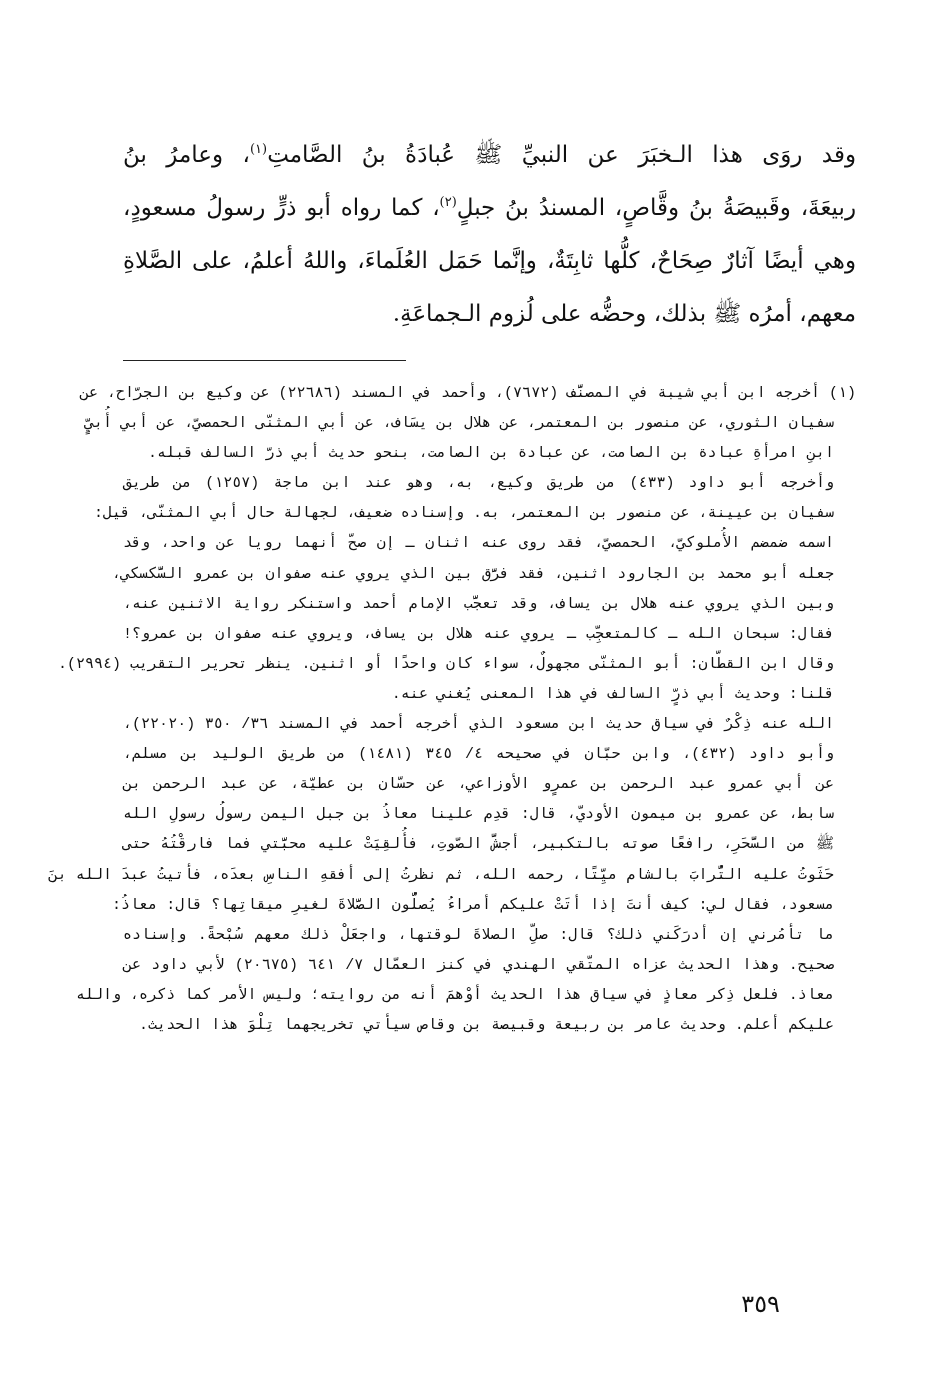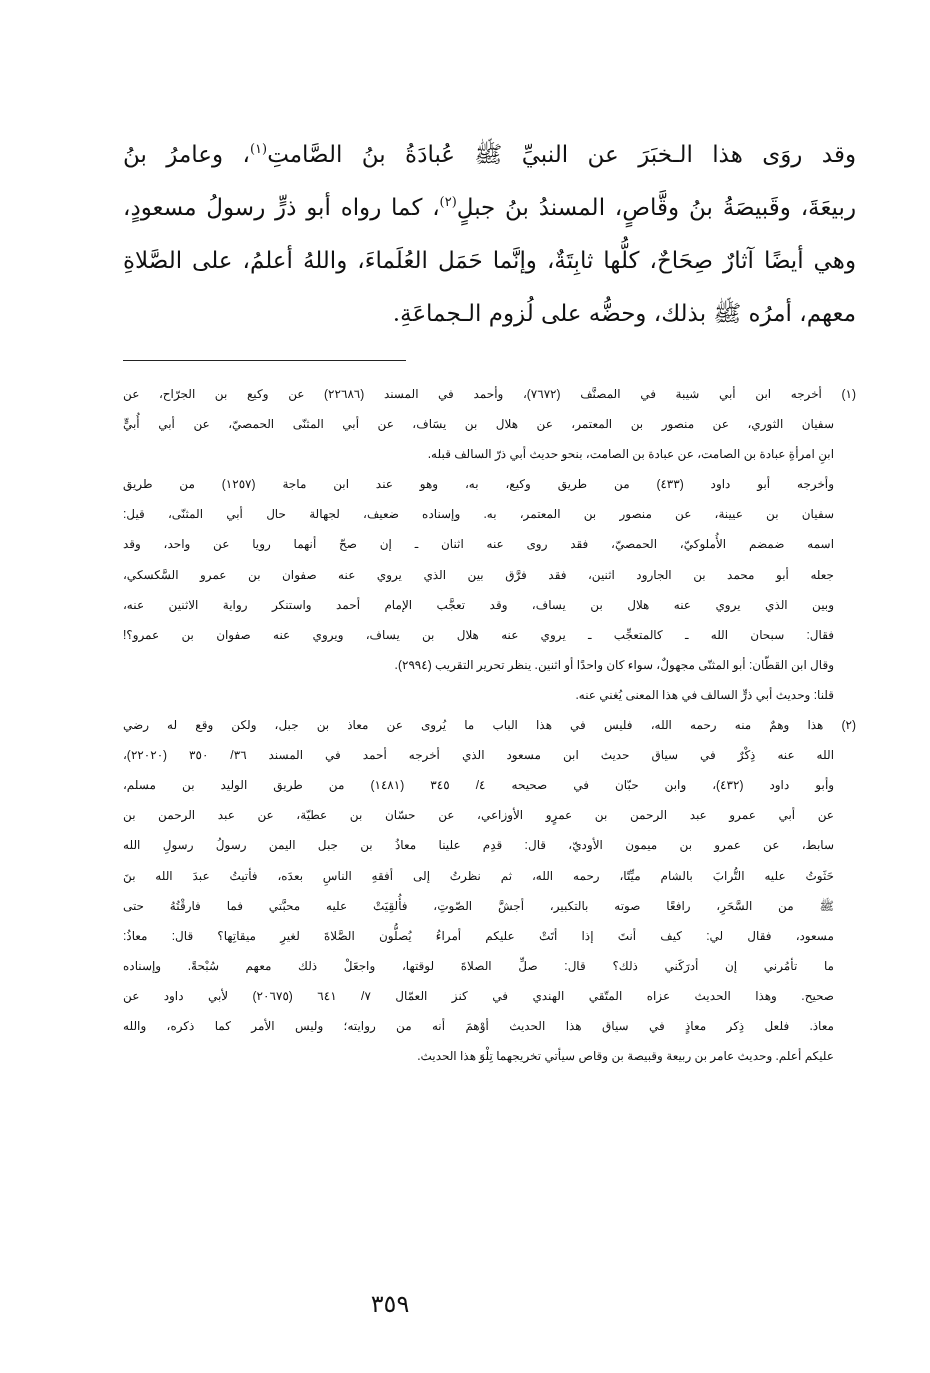--- a/index.html
+++ b/index.html
@@ -3,25 +3,25 @@
 <meta charset="utf-8">
 <style>
   html, body { margin: 0; padding: 0; background: #ffffff; }
   body { width: 930px; height: 1373px; position: relative; overflow: hidden; color: #111111; }
   .page { position: absolute; left: 103px; top: 128px; width: 733px; direction: rtl; margin-left: 20px; }
   .main-text { font-family: "DejaVu Serif", serif; font-size: 23px; line-height: 53px; text-align: justify; text-align-last: right; margin: 0; }
   .main-line { display: block; text-align: justify; text-align-last: justify; white-space: nowrap; }
   .main-line.last { text-align-last: right; }
   .sup { font-size: 13px; vertical-align: super; line-height: 0; }
   .divider { width: 283px; height: 0; border-top: 1.5px solid #222222; margin: 20px 0 18px 0; margin-right: 0; margin-left: auto; position: relative; left: -450px; }
-  .footnotes { font-family: Liberation Sans, sans-serif; font-size: 12px; line-height: 30.1px; }
+  .footnotes { font-family: Liberation Mono, monospace; font-size: 15px; line-height: 30.1px; }
   .fn-line { display: block; white-space: nowrap; text-align: justify; text-align-last: justify; }
   .fn-line.last { text-align-last: right; }
   .fn-line.indent { padding-right: 22px; }
-  .page-number { position: absolute; left: 0; width: 780px; top: 1290px; text-align: center; font-family: "DejaVu Serif", serif; font-size: 24px; direction: rtl; }
+  .page-number { position: absolute; left: 0; width: 780px; top: 1290px; text-align: right; font-family: "DejaVu Serif", serif; font-size: 24px; direction: rtl; }
 </style>
 </head>
 <body>
 
 <div class="page">
   <div class="main-text">
     <span class="main-line"><span>وقد روَى هذا الـخبَرَ عن النبيِّ ﷺ عُبادَةُ بنُ الصَّامتِ</span><span class="sup">(١)</span><span>، وعامرُ بنُ</span></span>
     <span class="main-line"><span>ربيعَةَ، وقَبيصَةُ بنُ وقَّاصٍ، المسندُ بنُ جبلٍ</span><span class="sup">(٢)</span><span>، كما رواه أبو ذرٍّ رسولُ مسعودٍ،</span></span>
     <span class="main-line">وهي أيضًا آثارٌ صِحَاحٌ، كلُّها ثابِتَةٌ، وإنَّما حَمَل العُلَماءَ، واللهُ أعلمُ، على الصَّلاةِ</span>
     <span class="main-line last">معهم، أمرُه ﷺ بذلك، وحضُّه على لُزوم الـجماعَةِ.</span>
@@ -37,27 +37,26 @@
       <span class="fn-line indent">وأخرجه أبو داود (٤٣٣) من طريق وكيع، به، وهو عند ابن ماجة (١٢٥٧) من طريق</span>
       <span class="fn-line indent">سفيان بن عيينة، عن منصور بن المعتمر، به. وإسناده ضعيف، لجهالة حال أبي المثنّى، قيل:</span>
       <span class="fn-line indent">اسمه ضمضم الأُملوكيّ، الحمصيّ، فقد روى عنه اثنان ـ إن صحّ أنهما رويا عن واحد، وقد</span>
       <span class="fn-line indent">جعله أبو محمد بن الجارود اثنين، فقد فرَّق بين الذي يروي عنه صفوان بن عمرو السَّكسكي،</span>
       <span class="fn-line indent">وبين الذي يروي عنه هلال بن يساف، وقد تعجَّب الإمام أحمد واستنكر رواية الاثنين عنه،</span>
       <span class="fn-line indent">فقال: سبحان الله ـ كالمتعجِّب ـ يروي عنه هلال بن يساف، ويروي عنه صفوان بن عمرو؟!</span>
       <span class="fn-line indent last">وقال ابن القطّان: أبو المثنّى مجهولٌ، سواء كان واحدًا أو اثنين. ينظر تحرير التقريب (٢٩٩٤).</span>
       <span class="fn-line indent last">قلنا: وحديث أبي ذرٍّ السالف في هذا المعنى يُغني عنه.</span>
     </div>
     <div>
-      <span class="fn-line">(٢) هذا وهمٌ منه رحمه الله، فليس في هذا الباب ما يُروى عن معاذ بن جبل، ولكن وقع له رضي</span>
       <span class="fn-line indent">الله عنه ذِكْرٌ في سياق حديث ابن مسعود الذي أخرجه أحمد في المسند ٣٦/ ٣٥٠ (٢٢٠٢٠)،</span>
       <span class="fn-line indent">وأبو داود (٤٣٢)، وابن حبّان في صحيحه ٤/ ٣٤٥ (١٤٨١) من طريق الوليد بن مسلم،</span>
       <span class="fn-line indent">عن أبي عمرو عبد الرحمن بن عمرٍو الأوزاعي، عن حسّان بن عطيّة، عن عبد الرحمن بن</span>
       <span class="fn-line indent">سابط، عن عمرو بن ميمون الأوديّ، قال: قدِم علينا معاذُ بن جبل اليمن رسولُ رسولِ الله</span>
+      <span class="fn-line indent">ﷺ من السَّحَرِ، رافعًا صوته بالتكبير، أجشَّ الصّوتِ، فأُلقِيَتْ عليه محبَّتي فما فارقْتُهُ حتى</span>
       <span class="fn-line indent">حَثَوتُ عليه التُّرابَ بالشام ميِّتًا، رحمه الله، ثم نظرتُ إلى أفقهِ الناسِ بعدَه، فأتيتُ عبدَ الله بنَ</span>
-      <span class="fn-line indent">ﷺ من السَّحَرِ، رافعًا صوته بالتكبير، أجشَّ الصّوتِ، فأُلقِيَتْ عليه محبَّتي فما فارقْتُهُ حتى</span>
       <span class="fn-line indent">مسعود، فقال لي: كيف أنتَ إذا أتَتْ عليكم أمراءُ يُصلُّون الصَّلاةَ لغيرِ ميقاتِها؟ قال: معاذُ:</span>
       <span class="fn-line indent">ما تأمُرني إن أدرَكَني ذلك؟ قال: صلِّ الصلاةَ لوقتها، واجعَلْ ذلك معهم سُبْحةً. وإسناده</span>
       <span class="fn-line indent">صحيح. وهذا الحديث عزاه المتّقي الهندي في كنز العمّال ٧/ ٦٤١ (٢٠٦٧٥) لأبي داود عن</span>
       <span class="fn-line indent">معاذ. فلعل ذِكر معاذٍ في سياق هذا الحديث أوْهمَ أنه من روايته؛ وليس الأمر كما ذكره، والله</span>
       <span class="fn-line indent last">عليكم أعلم. وحديث عامر بن ربيعة وقبيصة بن وقاص سيأتي تخريجهما تِلْوَ هذا الحديث.</span>
     </div>
   </div>
 </div>
 
 <div class="page-number">٣٥٩</div>

